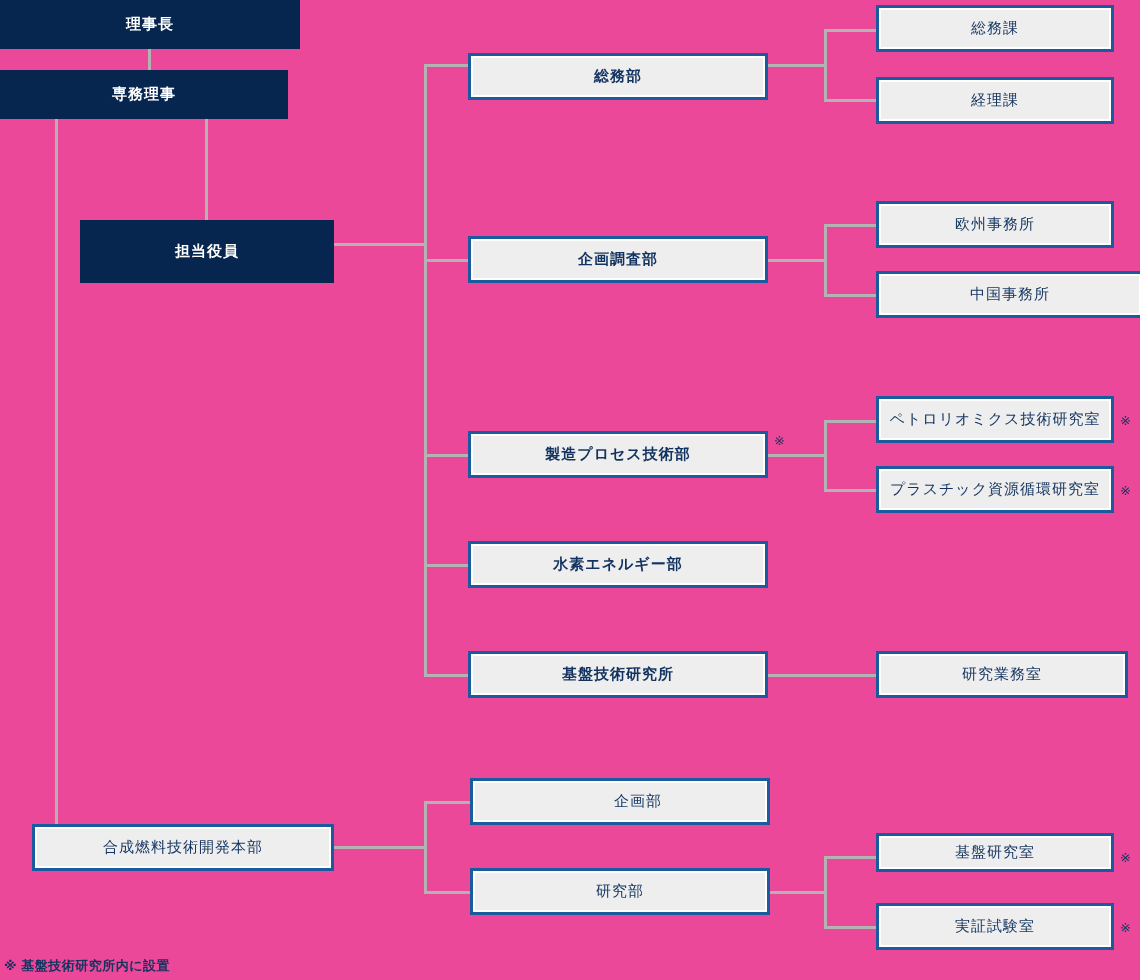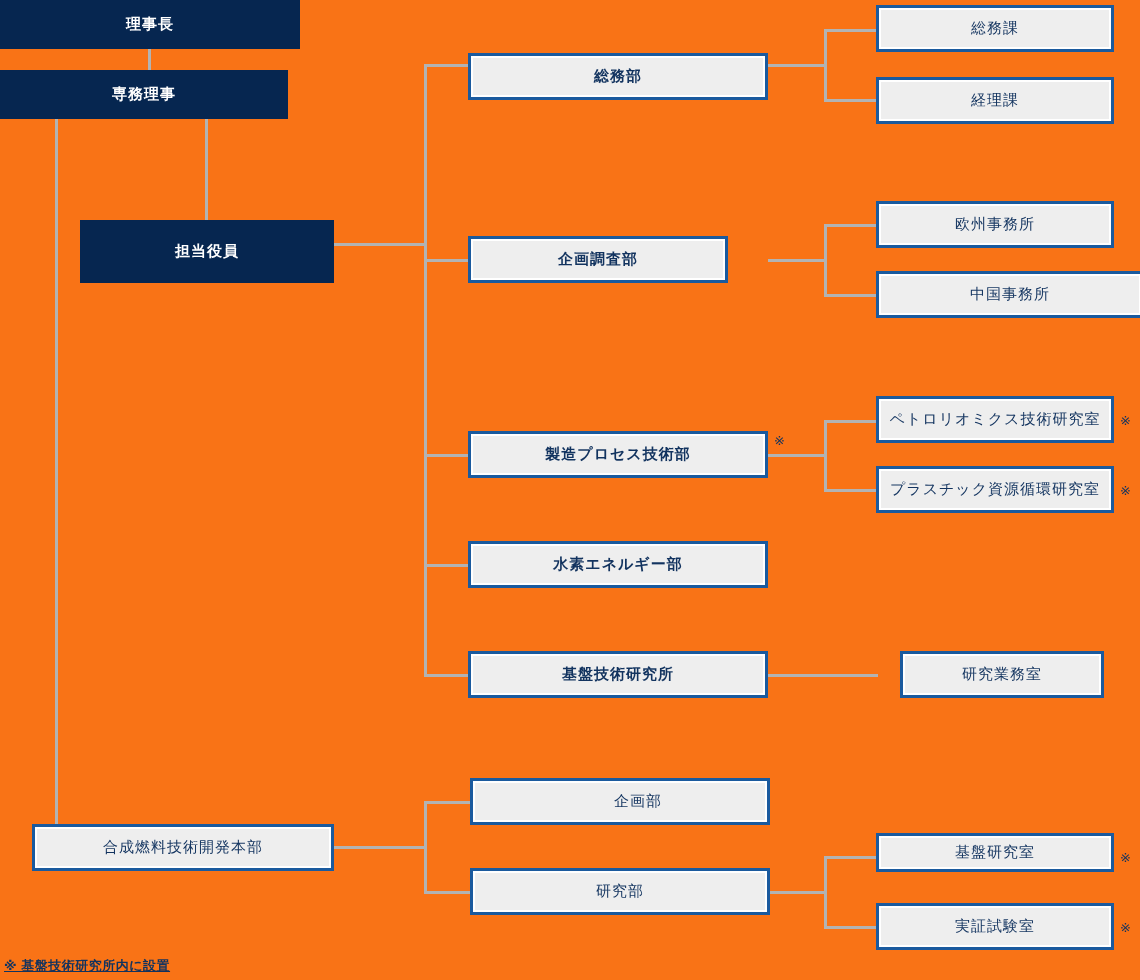--- a/index.html
+++ b/index.html
@@ -8,21 +8,21 @@
     padding: 0;
     background: #ffffff;
   }
   body {
     font-family: "Liberation Sans", "DejaVu Sans", sans-serif;
   }
   #chart {
     position: relative;
     width: 1140px;
     height: 980px;
-    background: #f97316;
+    background: #ec4899;
     overflow: hidden;
   }
 
   
   .line {
     position: absolute;
     background: #b3b3b3;
   }
   .line.h { height: 3px; }
   .line.v { width: 3px; }
@@ -144,21 +144,21 @@
   </div>
 
   <div class="box-dark weak" style="left:80px; top:220px; width:254px; height:63px;">
     <span class="lbl">担当役員</span>
   </div>
 
   <div class="box-light bold" style="left:468px; top:41px; width:300px; height:47px;margin-top:12px;">
     <span class="lbl">総務部</span>
   </div>
 
-  <div class="box-light bold" style="left:468px; top:236px; width:260px; height:47px;">
+  <div class="box-light bold" style="left:468px; top:236px; width:300px; height:47px;">
     <span class="lbl">企画調査部</span>
   </div>
 
   <div class="box-light bold" style="left:468px; top:431px; width:300px; height:47px;">
     <span class="lbl">製造プロセス技術部</span>
   </div>
   <div class="mark" style="left:774px; top:434px;">※</div>
 
   <div class="box-light bold" style="left:468px; top:541px; width:300px; height:47px;">
     <span class="lbl">水素エネルギー部</span>
@@ -199,29 +199,29 @@
   <div class="box-light" style="left:876px; top:396px; width:238px; height:47px;">
     <span class="lbl">ペトロリオミクス技術研究室</span>
   </div>
   <div class="mark" style="left:1120px; top:414px;">※</div>
 
   <div class="box-light" style="left:876px; top:466px; width:238px; height:47px;">
     <span class="lbl">プラスチック資源循環研究室</span>
   </div>
   <div class="mark" style="left:1120px; top:484px;">※</div>
 
-  <div class="box-light" style="left:900px; top:651px; width:204px; height:47px;text-align:right;">
+  <div class="box-light" style="left:876px; top:651px; width:252px; height:47px;text-align:right;">
     <span class="lbl">研究業務室</span>
   </div>
 
   <div class="box-light" style="left:876px; top:833px; width:238px; height:39px;text-align:center;">
     <span class="lbl">基盤研究室</span>
   </div>
   <div class="mark" style="left:1120px; top:851px;">※</div>
 
   <div class="box-light" style="left:876px; top:903px; width:238px; height:47px;text-align:center;">
     <span class="lbl">実証試験室</span>
   </div>
   <div class="mark" style="left:1120px; top:921px;">※</div>
 
-  <div class="footnote" style="left:4px; top:957px;text-decoration:underline;">※ 基盤技術研究所内に設置</div>
+  <div class="footnote" style="left:4px; top:957px;">※ 基盤技術研究所内に設置</div>
 
 </div>
 
 </body></html>

